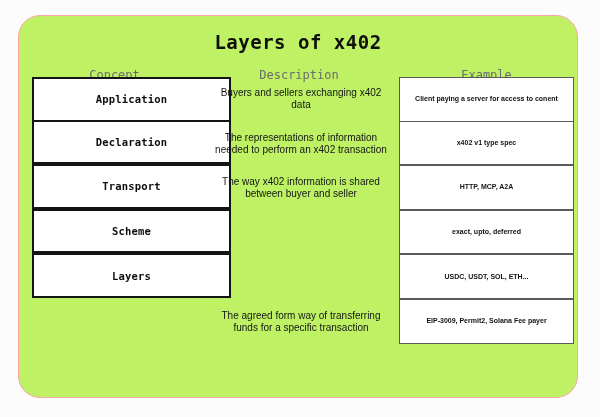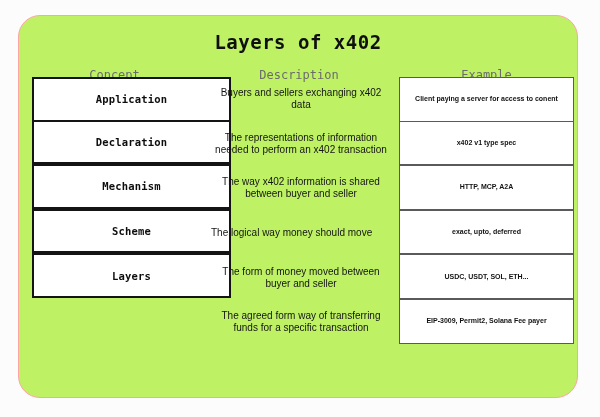--- a/index.html
+++ b/index.html
@@ -164,49 +164,43 @@
       <div class="desc-cell">
         <span class="desc-text">The representations of information needed to perform an x402 transaction</span>
       </div>
       <div class="example-cell">
         <span class="example-text">x402 v1 type spec</span>
       </div>
     </div>
 
     <div class="row">
       <div class="concept-cell">
-        <span class="concept-label">Mechanism</span>
+        <span class="concept-label">Transport</span>
       </div>
       <div class="desc-cell">
         <span class="desc-text">The way x402 information is shared between buyer and seller</span>
       </div>
       <div class="example-cell">
         <span class="example-text">HTTP, MCP, A2A</span>
       </div>
     </div>
 
     <div class="row">
       <div class="concept-cell">
         <span class="concept-label">Scheme</span>
       </div>
-      <div class="desc-cell">
-        <span class="desc-text">The logical way money should move</span>
-      </div>
       <div class="example-cell">
         <span class="example-text">exact, upto, deferred</span>
       </div>
     </div>
 
 
     <div class="row">
       <div class="concept-cell">
         <span class="concept-label">Layers</span>
-      </div>
-      <div class="desc-cell">
-        <span class="desc-text">The form of money moved between buyer and seller</span>
       </div>
       <div class="example-cell">
         <span class="example-text">USDC, USDT, SOL, ETH...</span>
       </div>
     </div>
 
     <div class="row">
       <div class="desc-cell">
         <span class="desc-text">The agreed form way of transferring funds for a specific transaction</span>
       </div>

